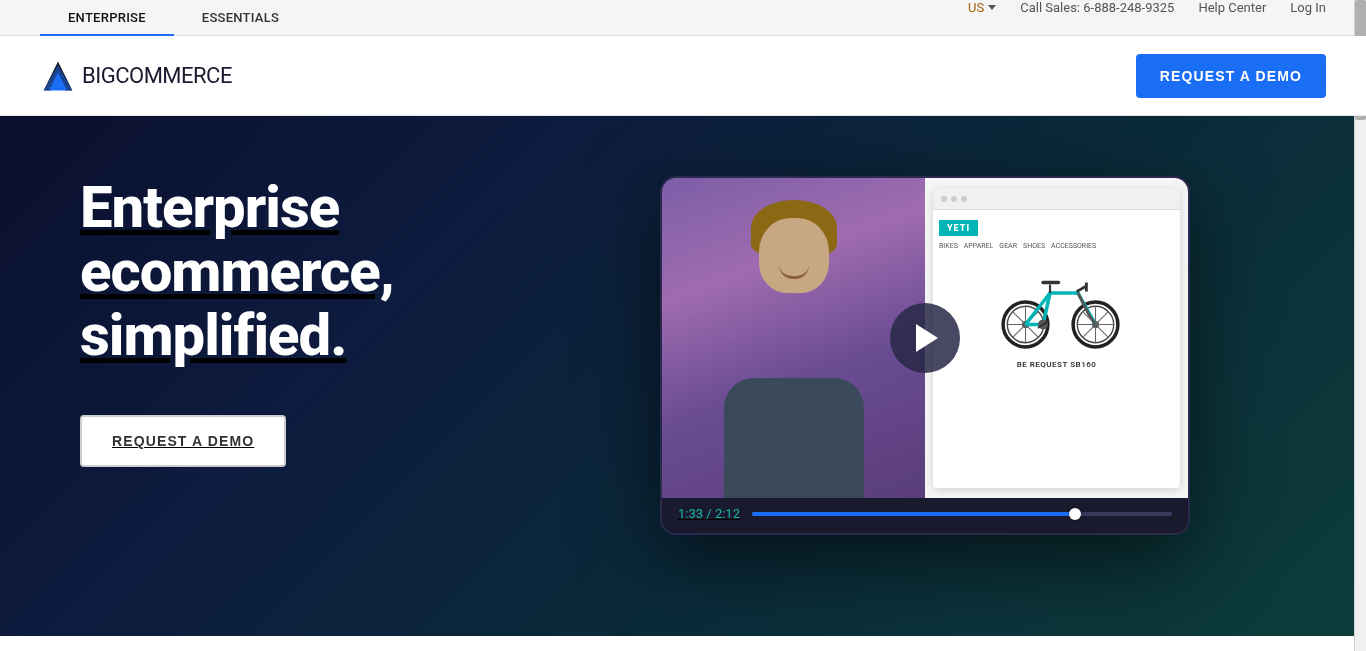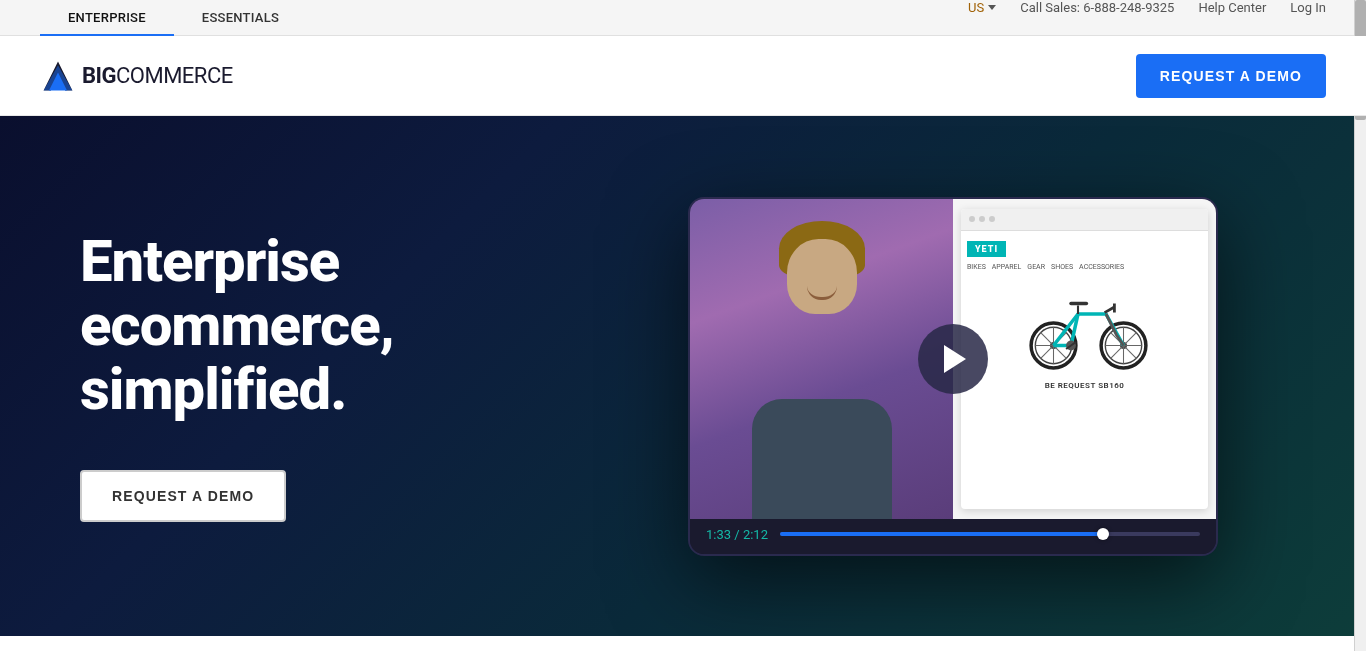--- a/index.html
+++ b/index.html
@@ -120,24 +120,25 @@
       border-radius: 4px;
       cursor: pointer;
       white-space: nowrap;
     }
 
     
     .hero {
       background: linear-gradient(135deg, #0a0f2e 0%, #0d1b3e 30%, #0a2a3a 60%, #0d3d3a 100%);
       min-height: 520px;
       display: flex;
-      align-items: center;
+      align-items: flex-start;
       padding: 60px 37px 60px 80px;
       position: relative;
       overflow: hidden;
+      text-decoration: underline;
     }
     .hero-content {
       flex: 1;
       max-width: 520px;
       z-index: 2;
     }
     .hero-headline {
       font-size: 58px;
       font-weight: 800;
       color: #fff;
@@ -173,21 +174,21 @@
       text-transform: uppercase;
       border-radius: 4px;
       cursor: pointer;
       background: #fff;
     }
 
     
     .hero-video {
       flex: 0 0 auto;
       width: 530px;
-      margin-left: 88px;
+      margin-left: 60px;
       position: relative;
     }
     .video-container {
       background: #1a1a2e;
       border-radius: 16px;
       overflow: hidden;
       position: relative;
       box-shadow: 0 24px 80px rgba(0,0,0,0.6);
       border: 2px solid #2a2a4e;
     }
@@ -430,21 +431,21 @@
 </div>
 
 <nav class="main-nav">
   <a class="logo" href="#">
     <svg class="logo-icon" viewBox="0 0 40 40" xmlns="http://www.w3.org/2000/svg">
       <polygon points="4,36 20,4 36,36 28,36 20,20 12,36" fill="#1a1a2e"></polygon>
       <polygon points="4,36 12,36 20,20 28,36 36,36 20,8" fill="#1a6ef5" opacity="0.5"></polygon>
       <polygon points="10,36 20,16 30,36" fill="#1a6ef5"></polygon>
     </svg>
     <span class="logo-text">
-      <span style="color:#1a1a2e; font-weight:700">BIG</span><span style="color:#1a1a2e; font-weight:400">COMMERCE</span>
+      <span style="color:#1a1a2e; font-weight:400">BIG</span><span style="color:#1a1a2e; font-weight:400">COMMERCE</span>
     </span>
   </a>
   <div class="nav-actions">
     <button class="btn-demo">REQUEST A DEMO</button>
   </div>
 </nav>
 
 <section class="hero">
   <div class="hero-content">
     <h1 class="hero-headline">Enterprise ecommerce, simplified.</h1>

